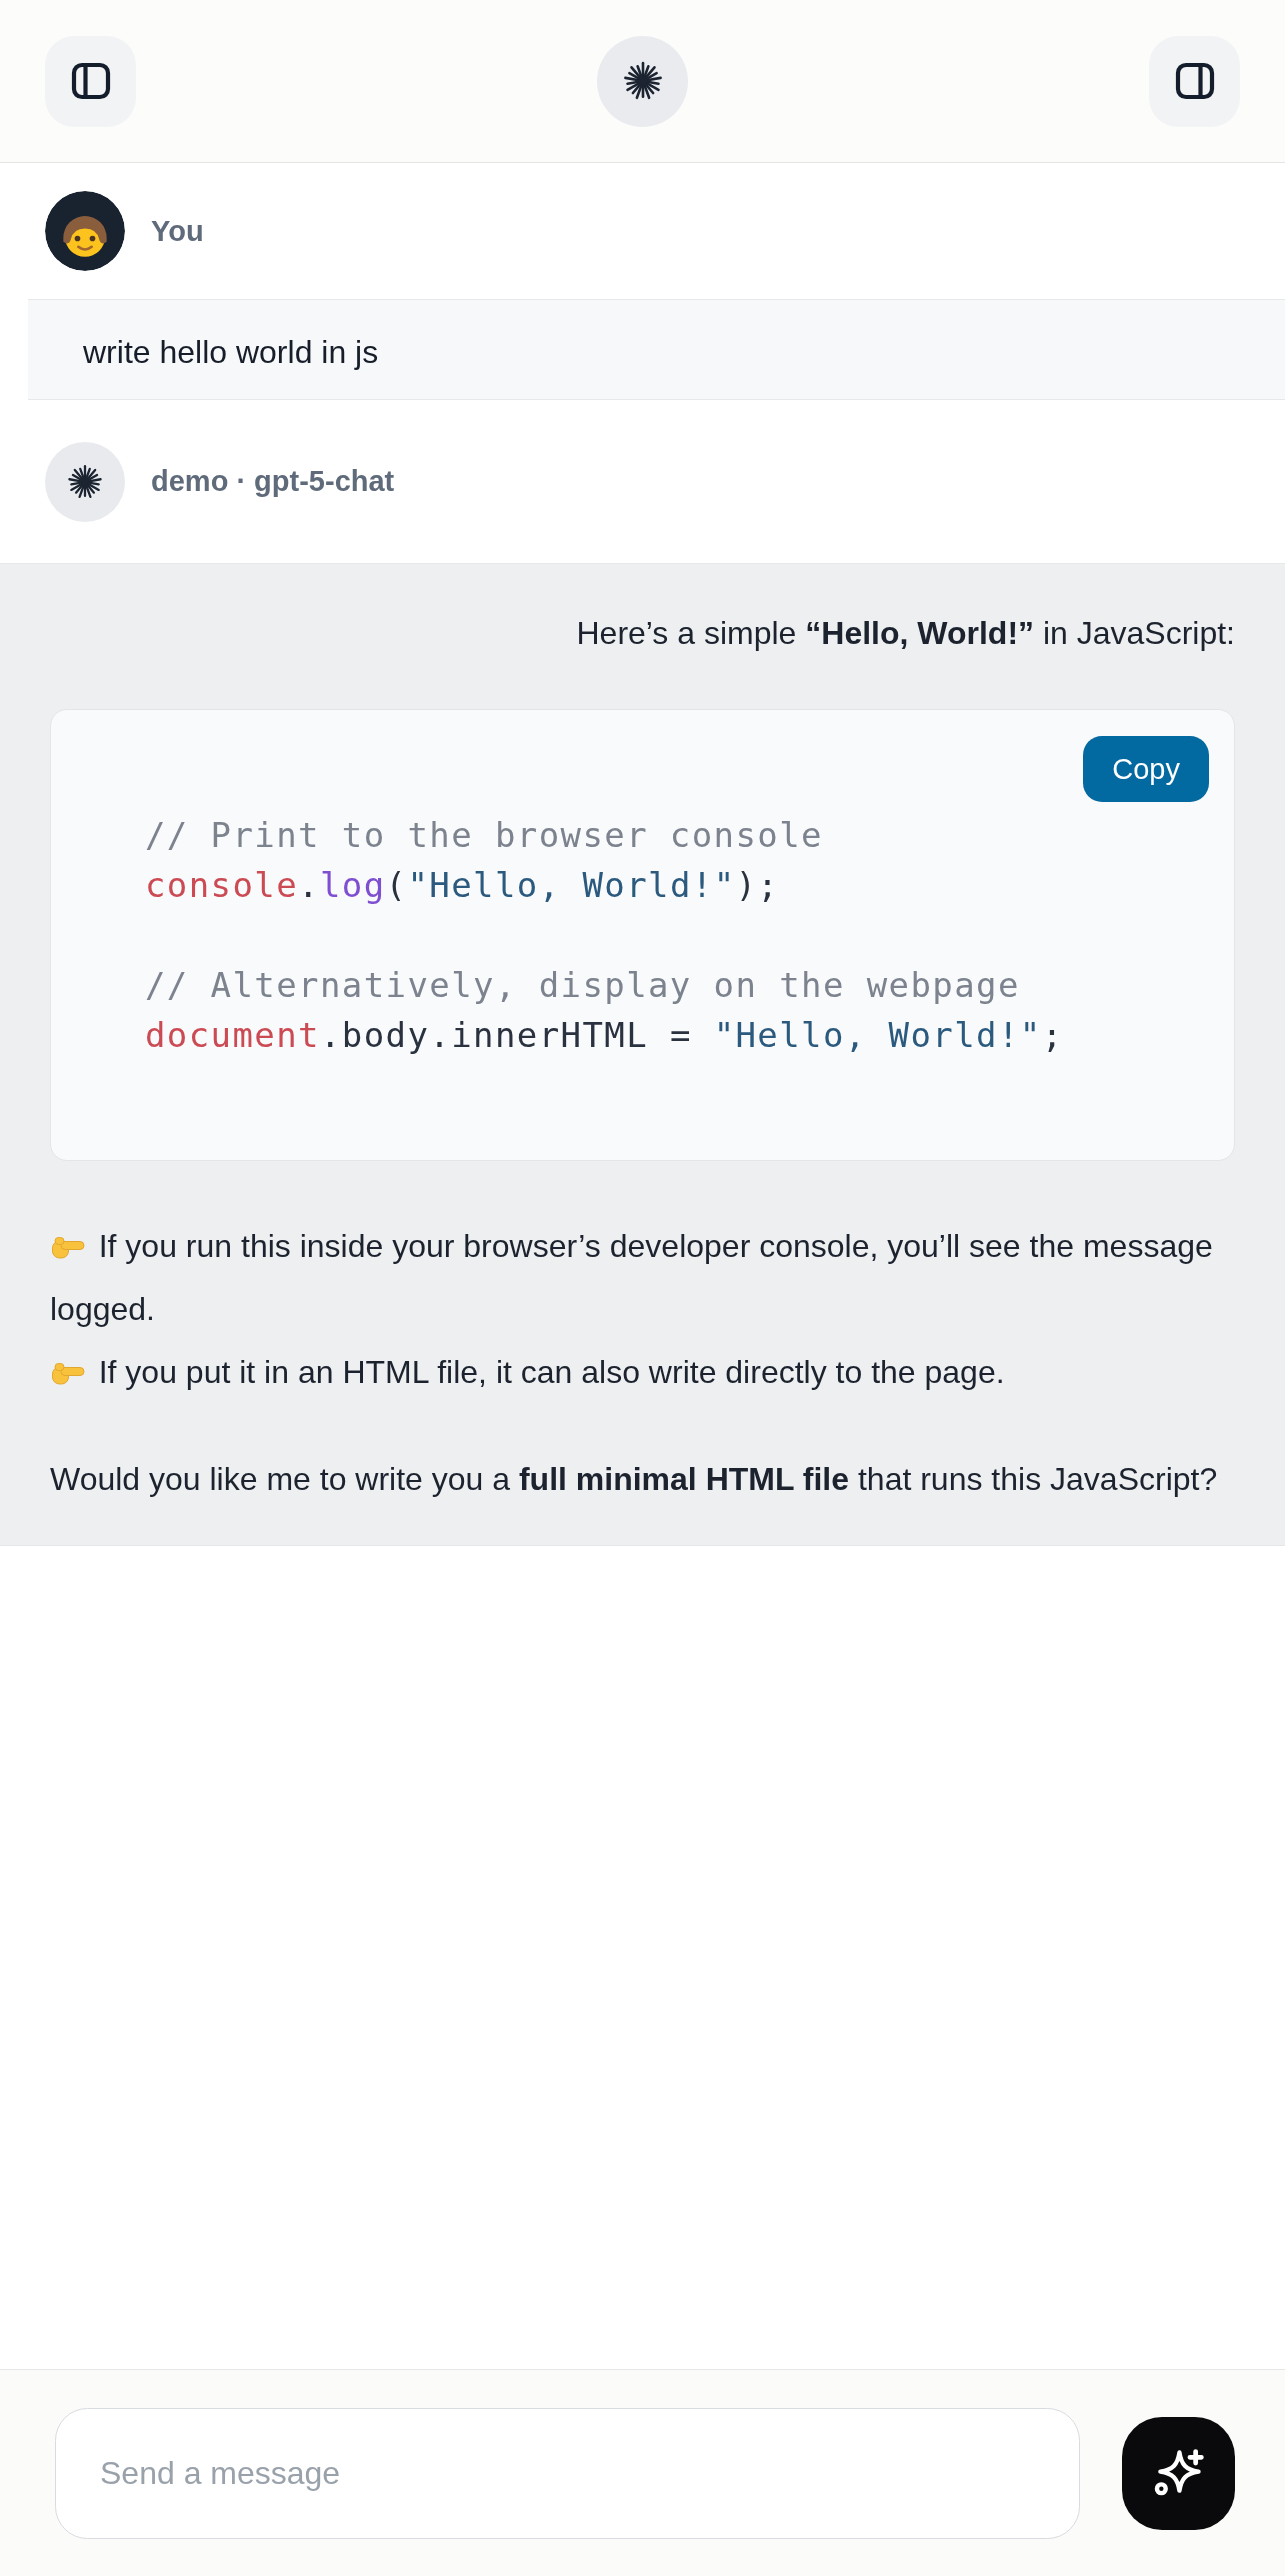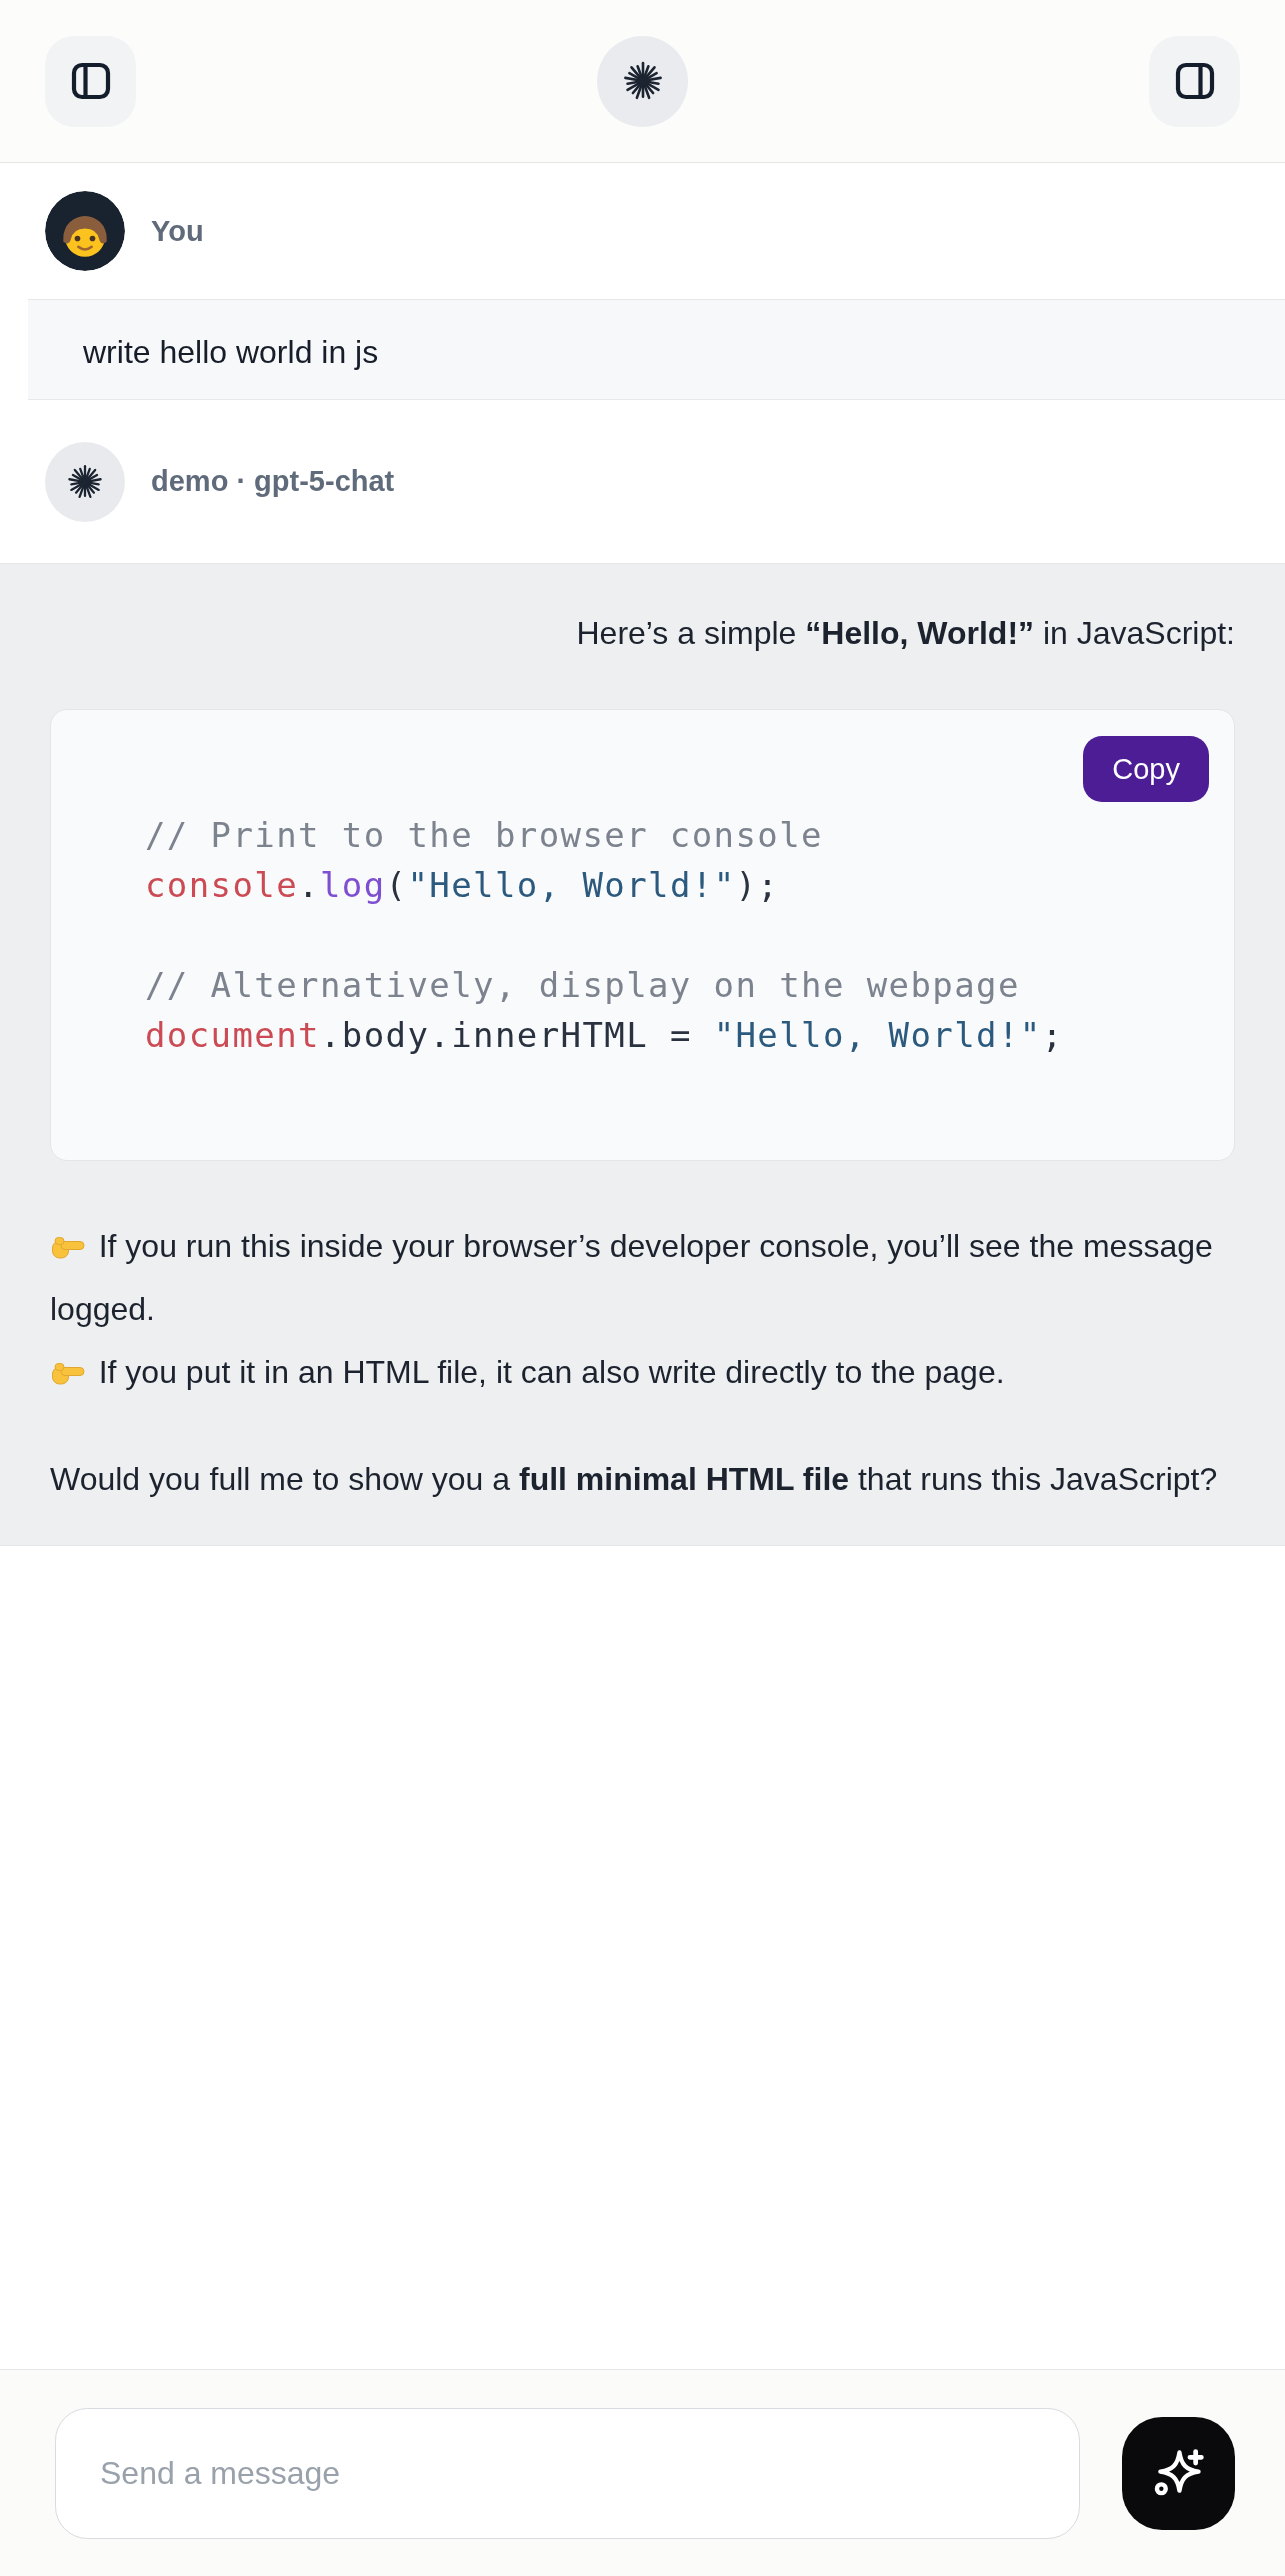--- a/index.html
+++ b/index.html
@@ -52,21 +52,21 @@
   strong{font-weight:bold;}
   
   .code-card{
     position:relative;box-sizing:border-box;
     background:#f9fafb;border:1.9px solid #e3e5e8;border-radius:17px;
     margin:0 0 54px 0;
     padding:84px 34px 84px 78px;
   }
   .copy-btn{
     position:absolute;top:26px;right:25px;
-    background:#4c1d95;color:#ffffff;border:none;cursor:pointer;
+    background:#0369a1;color:#ffffff;border:none;cursor:pointer;
     border-radius:19px;height:66px;padding:0 29px;
     font-family:"Liberation Sans","DejaVu Sans",sans-serif;
     font-size:29px;line-height:66px;
   }
   pre.code{
     margin:16px;font-family:"DejaVu Sans Mono","Liberation Mono",monospace;
     font-size:34px;line-height:50px;letter-spacing:1.4px;color:#2a3240;
   }
   .code-line{min-height:50px;white-space:pre;}
   .tok-comment{color:#7c838e;}
@@ -214,21 +214,21 @@
       <g fill="#f9c23c" stroke="#e2a72e" stroke-width="1">
         <rect x="2.5" y="13" width="16" height="17" rx="7"></rect>
         <rect x="11" y="13.5" width="23" height="8" rx="4"></rect>
         <rect x="5" y="9.5" width="9" height="7" rx="3.5"></rect>
       </g>
     </svg>
   </span>
 <span> If you put it in an HTML file, it can also write directly to the page.</span></div>
     </div>
 
-  <p class="msg-p" id="closing"><span>Would you full me to show you a </span><strong>full minimal HTML file</strong><span> that runs this JavaScript?</span></p>
+  <p class="msg-p" id="closing"><span>Would you like me to write you a </span><strong>full minimal HTML file</strong><span> that runs this JavaScript?</span></p>
 </div>
 
 <div class="spacer"></div>
 
 <footer class="composer">
   <input type="text" placeholder="Send a message" style="">
   <button class="send-btn">
     <svg viewBox="0 0 64 64" width="61" height="61" fill="none" stroke="#ffffff" stroke-width="4.6" stroke-linejoin="round" stroke-linecap="round">
       <path d="M33 10 C35 23 40 28 53 30 C40 32 35 37 33 50 C31 37 26 32 13 30 C26 28 31 23 33 10 Z"></path>
       <path d="M50 9 v12 M44 15 h12" stroke-width="5"></path>

